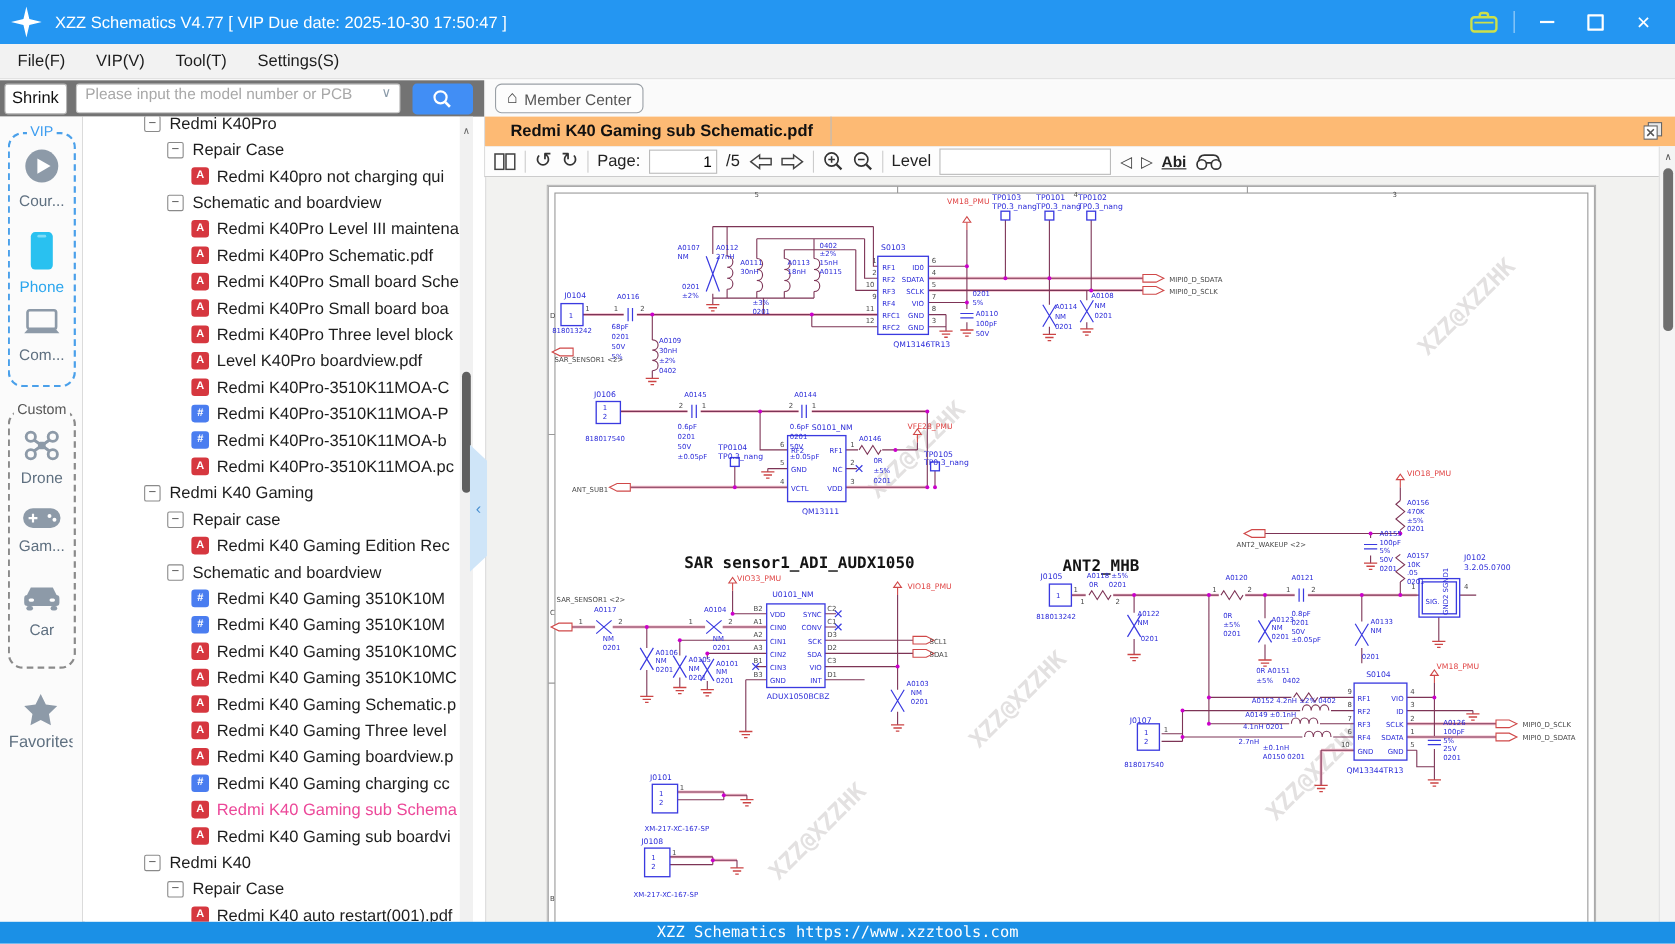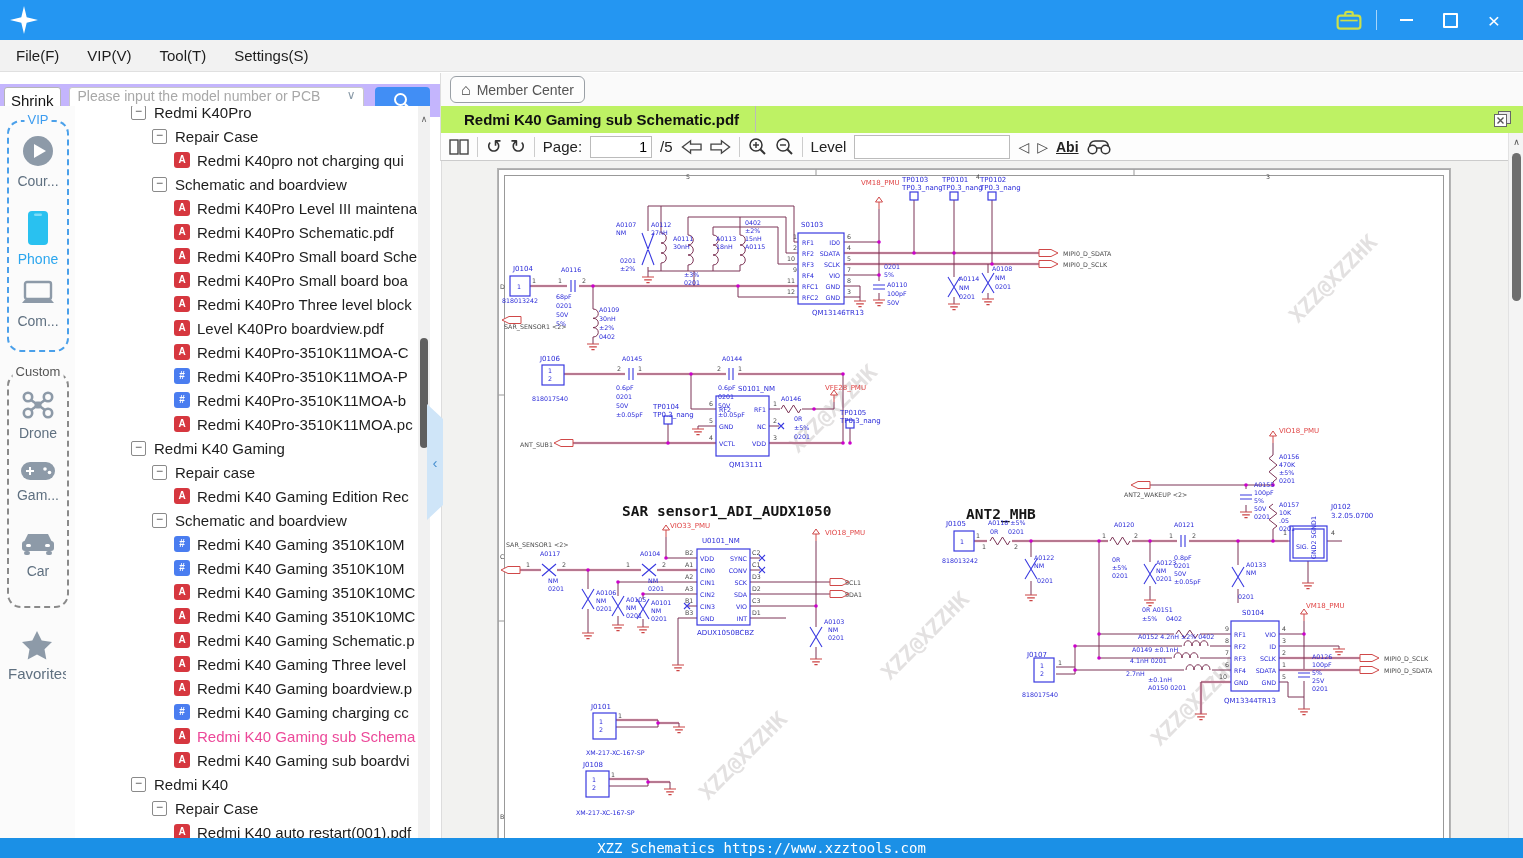--- a/index.html
+++ b/index.html
@@ -13,33 +13,33 @@
   #vip-case{width:26px;height:22px;}
   .win-sep{width:1px;height:20px;background:rgba(255,255,255,.6);}
   .winbtn{width:30px;height:26px;display:flex;align-items:center;justify-content:center;cursor:default;}
   .minbar{width:13px;height:2px;background:#fff;}
   .maxbox{width:11px;height:11px;border:2px solid #fff;border-radius:1px;}
   .closex{font-size:21px;color:#fff;line-height:1;}
   
   #menubar{left:0;top:40px;width:1523px;height:32px;background:#f2f2f2;border-bottom:1px solid #e0e0e0;display:flex;align-items:center;gap:28px;padding-left:16px;box-sizing:border-box;}
   #menubar .mi{font-size:15px;color:#1d1d1d;}
   
-  #searchrow{left:0;top:84px;width:440px;height:33px;background:#c4b5fd;display:flex;align-items:center;}
+  #searchrow{left:0;top:73px;width:440px;height:33px;background:#737373;display:flex;align-items:center;}
   #shrink-btn{margin-left:4px;height:26px;padding:0 6px;background:#fff;border:1px solid #b5b5b5;border-radius:3px;font-size:15px;color:#111;display:flex;align-items:center;}
   #model-input{margin-left:8px;width:295px;height:27px;border:1px solid #c8c8c8;border-radius:3px;background:#fff;display:flex;align-items:flex-start;box-sizing:border-box;}
   #model-input input{border:none;outline:none;flex:1;font-size:14px;color:#333;padding:0 8px;background:transparent;font-family:"Liberation Sans",sans-serif;}
   #model-input input::placeholder{color:#a8a8a8;}
   .chev{color:#8a9aa8;font-size:12px;padding-right:7px;}
   #search-btn{margin-left:11px;width:55px;height:28px;background:#418ef5;border-radius:4px;display:flex;align-items:center;justify-content:center;}
   
   #rightstrip{left:440px;top:73px;width:1083px;height:33px;background:#fafafa;border-left:1px solid #ddd;}
   #member-btn{position:absolute;left:9px;top:3px;height:25px;border:1px solid #9aa0a6;border-radius:6px;background:#fdfdfd;display:flex;align-items:center;gap:6px;padding:0 10px;color:#555;font-size:14px;}
   .home-glyph{font-size:16px;line-height:1;color:#444;}
   
-  #tabbar{left:440px;top:106px;width:1083px;height:27px;background:#bef264;border-bottom:1px solid #ccc;border-left:1px solid #ddd;}
+  #tabbar{left:440px;top:106px;width:1083px;height:27px;background:#fdba74;border-bottom:1px solid #ccc;border-left:1px solid #ddd;}
   #doc-tab{position:absolute;left:7px;top:0;height:26px;padding:0 16px;border-right:1px solid #bbb;display:flex;align-items:center;font-size:15px;font-weight:bold;color:#111;}
   #tab-close{position:absolute;right:12px;top:5px;width:18px;height:17px;}
   
   #pdfbar{left:440px;top:133px;width:1083px;height:28px;background:#fdfdfd;border-bottom:1px solid #ccc;border-left:1px solid #ddd;display:flex;align-items:center;gap:8px;padding-left:8px;box-sizing:border-box;font-size:15px;color:#222;}
   .tsep{width:1px;height:20px;background:#ccc;}
   .tico{display:flex;align-items:center;justify-content:center;}
   .rot{font-size:19px;color:#333;line-height:1;}
   #page-input{width:52px;height:20px;border:1px solid #bbb;text-align:right;font-size:14px;padding:0 4px;font-family:"Liberation Sans",sans-serif;}
   #lookup-input{width:150px;height:20px;border:1px solid #bbb;font-size:14px;font-family:"Liberation Sans",sans-serif;}
   .tri{font-size:14px;color:#444;}
@@ -90,20 +90,21 @@
   .sl-t{fill:#151515;font-family:"DejaVu Sans Mono",monospace;font-weight:bold;font-size:14.5px;}
   .wmtext{fill:#e3e1e1;font-family:"DejaVu Sans Mono",monospace;font-weight:bold;font-size:21px;}
 </style>
 </head>
 <body>
 
 <div class="abs" id="titlebar">
   <svg id="logo" viewBox="0 0 26 26">
     <polygon points="13,0 15.5,10.5 26,13 15.5,15.5 13,26 10.5,15.5 0,13 10.5,10.5" fill="#fff"></polygon>
   </svg>
+  <span id="title-text">XZZ Schematics V4.77 [ VIP Due date: 2025-10-30 17:50:47 ]</span>
   <div id="win-controls">
     <svg id="vip-case" viewBox="0 0 24 20">
       <rect x="1.5" y="6" width="21" height="12" rx="2.5" fill="none" stroke="#cde04a" stroke-width="2"></rect>
       <path d="M8.5 6 V4.5 a2 2 0 0 1 2 -2 h3 a2 2 0 0 1 2 2 V6" fill="none" stroke="#cde04a" stroke-width="2"></path>
       <line x1="4" y1="10.5" x2="20" y2="10.5" stroke="#cde04a" stroke-width="1.5"></line>
     </svg>
     <div class="win-sep"></div>
     <div class="winbtn">
         <div class="minbar"></div>
       </div>

